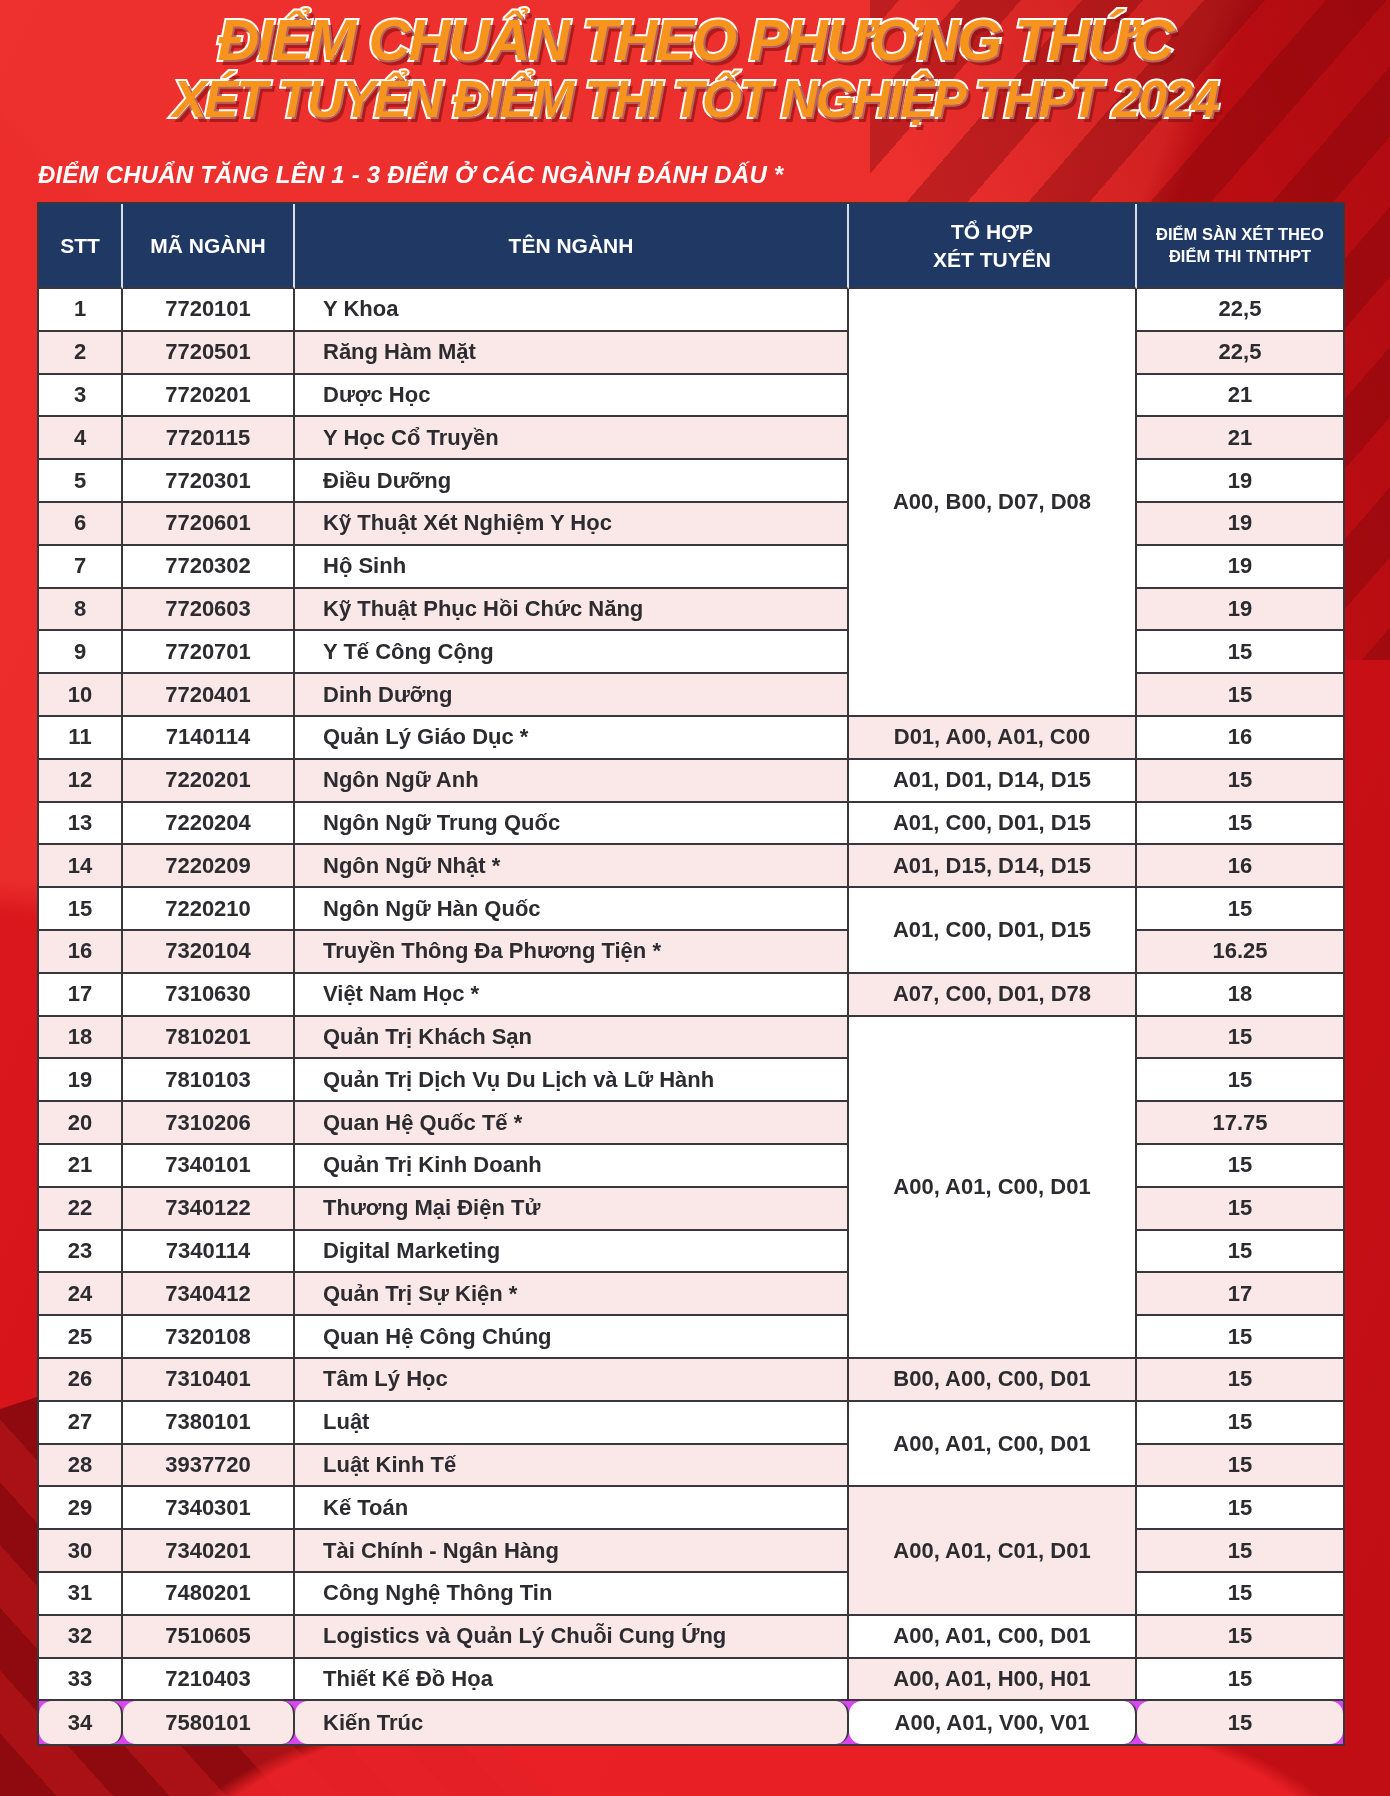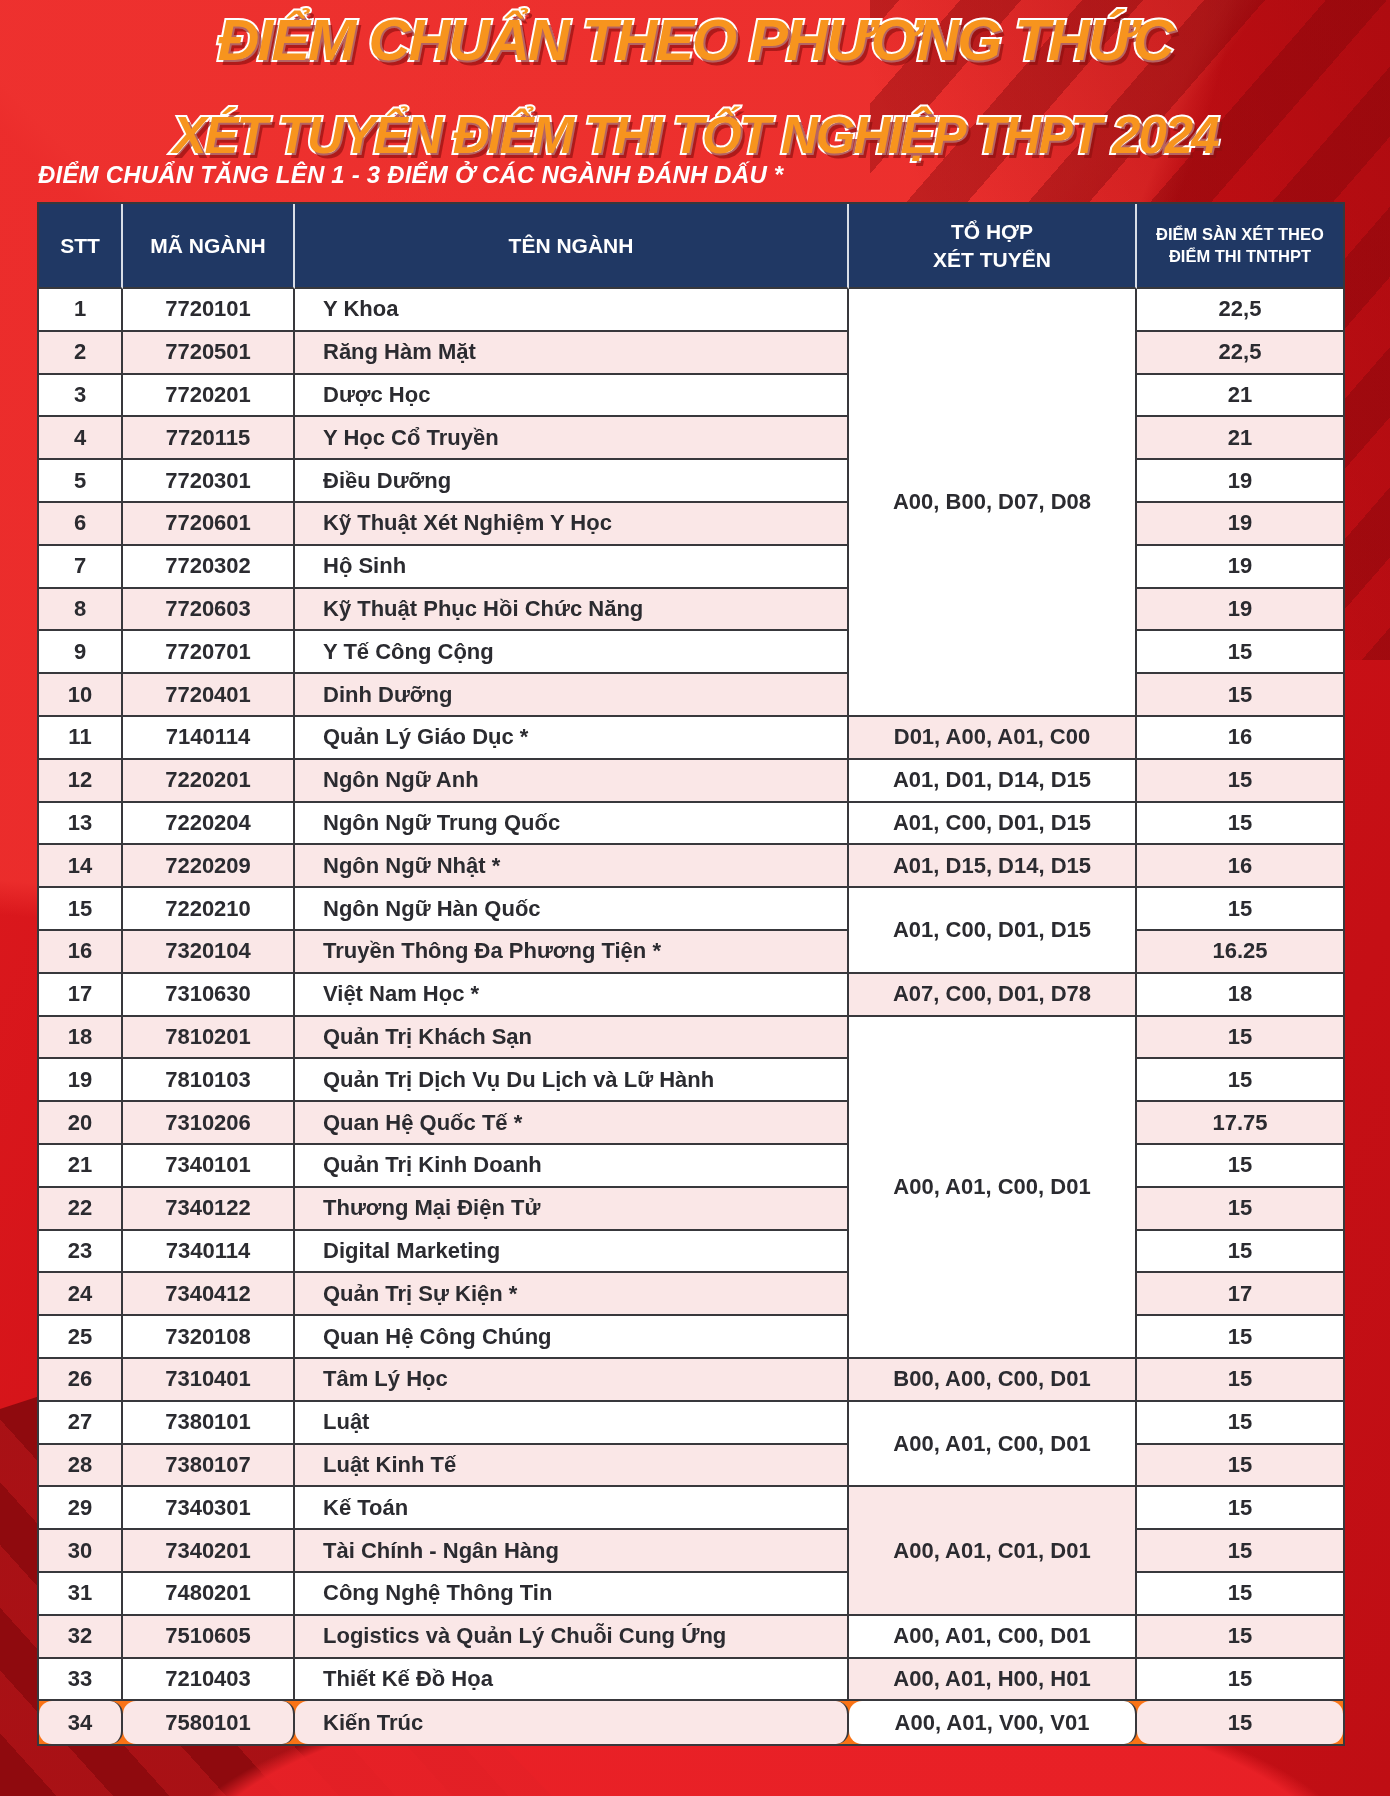--- a/index.html
+++ b/index.html
@@ -46,33 +46,33 @@
   .title-wrap{position:absolute;top:10px;left:0;width:100%;text-align:center;}
   .title-line{
     font-weight:900;font-style:italic;
     color:#f7941e;
     -webkit-text-stroke:4px #ffffff;
     paint-order:stroke fill;
     text-shadow:4px 5px 0 rgba(141,15,15,.65);
     line-height:60px;white-space:nowrap;
   }
   .title-line.l1{font-size:58px;letter-spacing:-2px;}
-  .title-line.l2{font-size:51px;letter-spacing:-2px;margin-top:36px;}
+  .title-line.l2{font-size:51px;letter-spacing:-2px;}
   .note{
     position:absolute;top:161px;left:38px;
     color:#ffffff;font-weight:bold;font-style:italic;
     font-size:24px;letter-spacing:.2px;white-space:nowrap;
   }
   
   table.scores{
     position:absolute;top:202px;left:37px;
     width:1304px;table-layout:fixed;
     border-collapse:separate;border-spacing:0;
     border:2px solid #38383c;
-    background:#f97316;
+    background:#d946ef;
   }
   col.c1{width:84px;}  col.c2{width:172px;} col.c3{width:554px;}
   col.c4{width:288px;} col.c5{width:206px;}
   thead th{
     background:#203864;color:#ffffff;height:83px;
     font-weight:bold;text-align:center;vertical-align:middle;
     border-right:2px solid #d9dde6;border-bottom:2px solid #38383c;
     padding:0;
   }
   thead th:last-child{border-right:none;}
@@ -295,21 +295,21 @@
         </tr>
         <tr>
           <td class="c-stt white">27</td>
           <td class="c-code white">7380101</td>
           <td class="c-name white">Luật</td>
           <td class="c-combo white" rowspan="2">A00, A01, C00, D01</td>
           <td class="c-score white">15</td>
         </tr>
         <tr>
           <td class="c-stt pink">28</td>
-          <td class="c-code pink">7380107</td>
+          <td class="c-code pink">3937720</td>
           <td class="c-name pink">Luật Kinh Tế</td>
           <td class="c-score pink">15</td>
         </tr>
         <tr>
           <td class="c-stt white">29</td>
           <td class="c-code white">7340301</td>
           <td class="c-name white">Kế Toán</td>
           <td class="c-combo pink" rowspan="3">A00, A01, C01, D01</td>
           <td class="c-score white">15</td>
         </tr>

